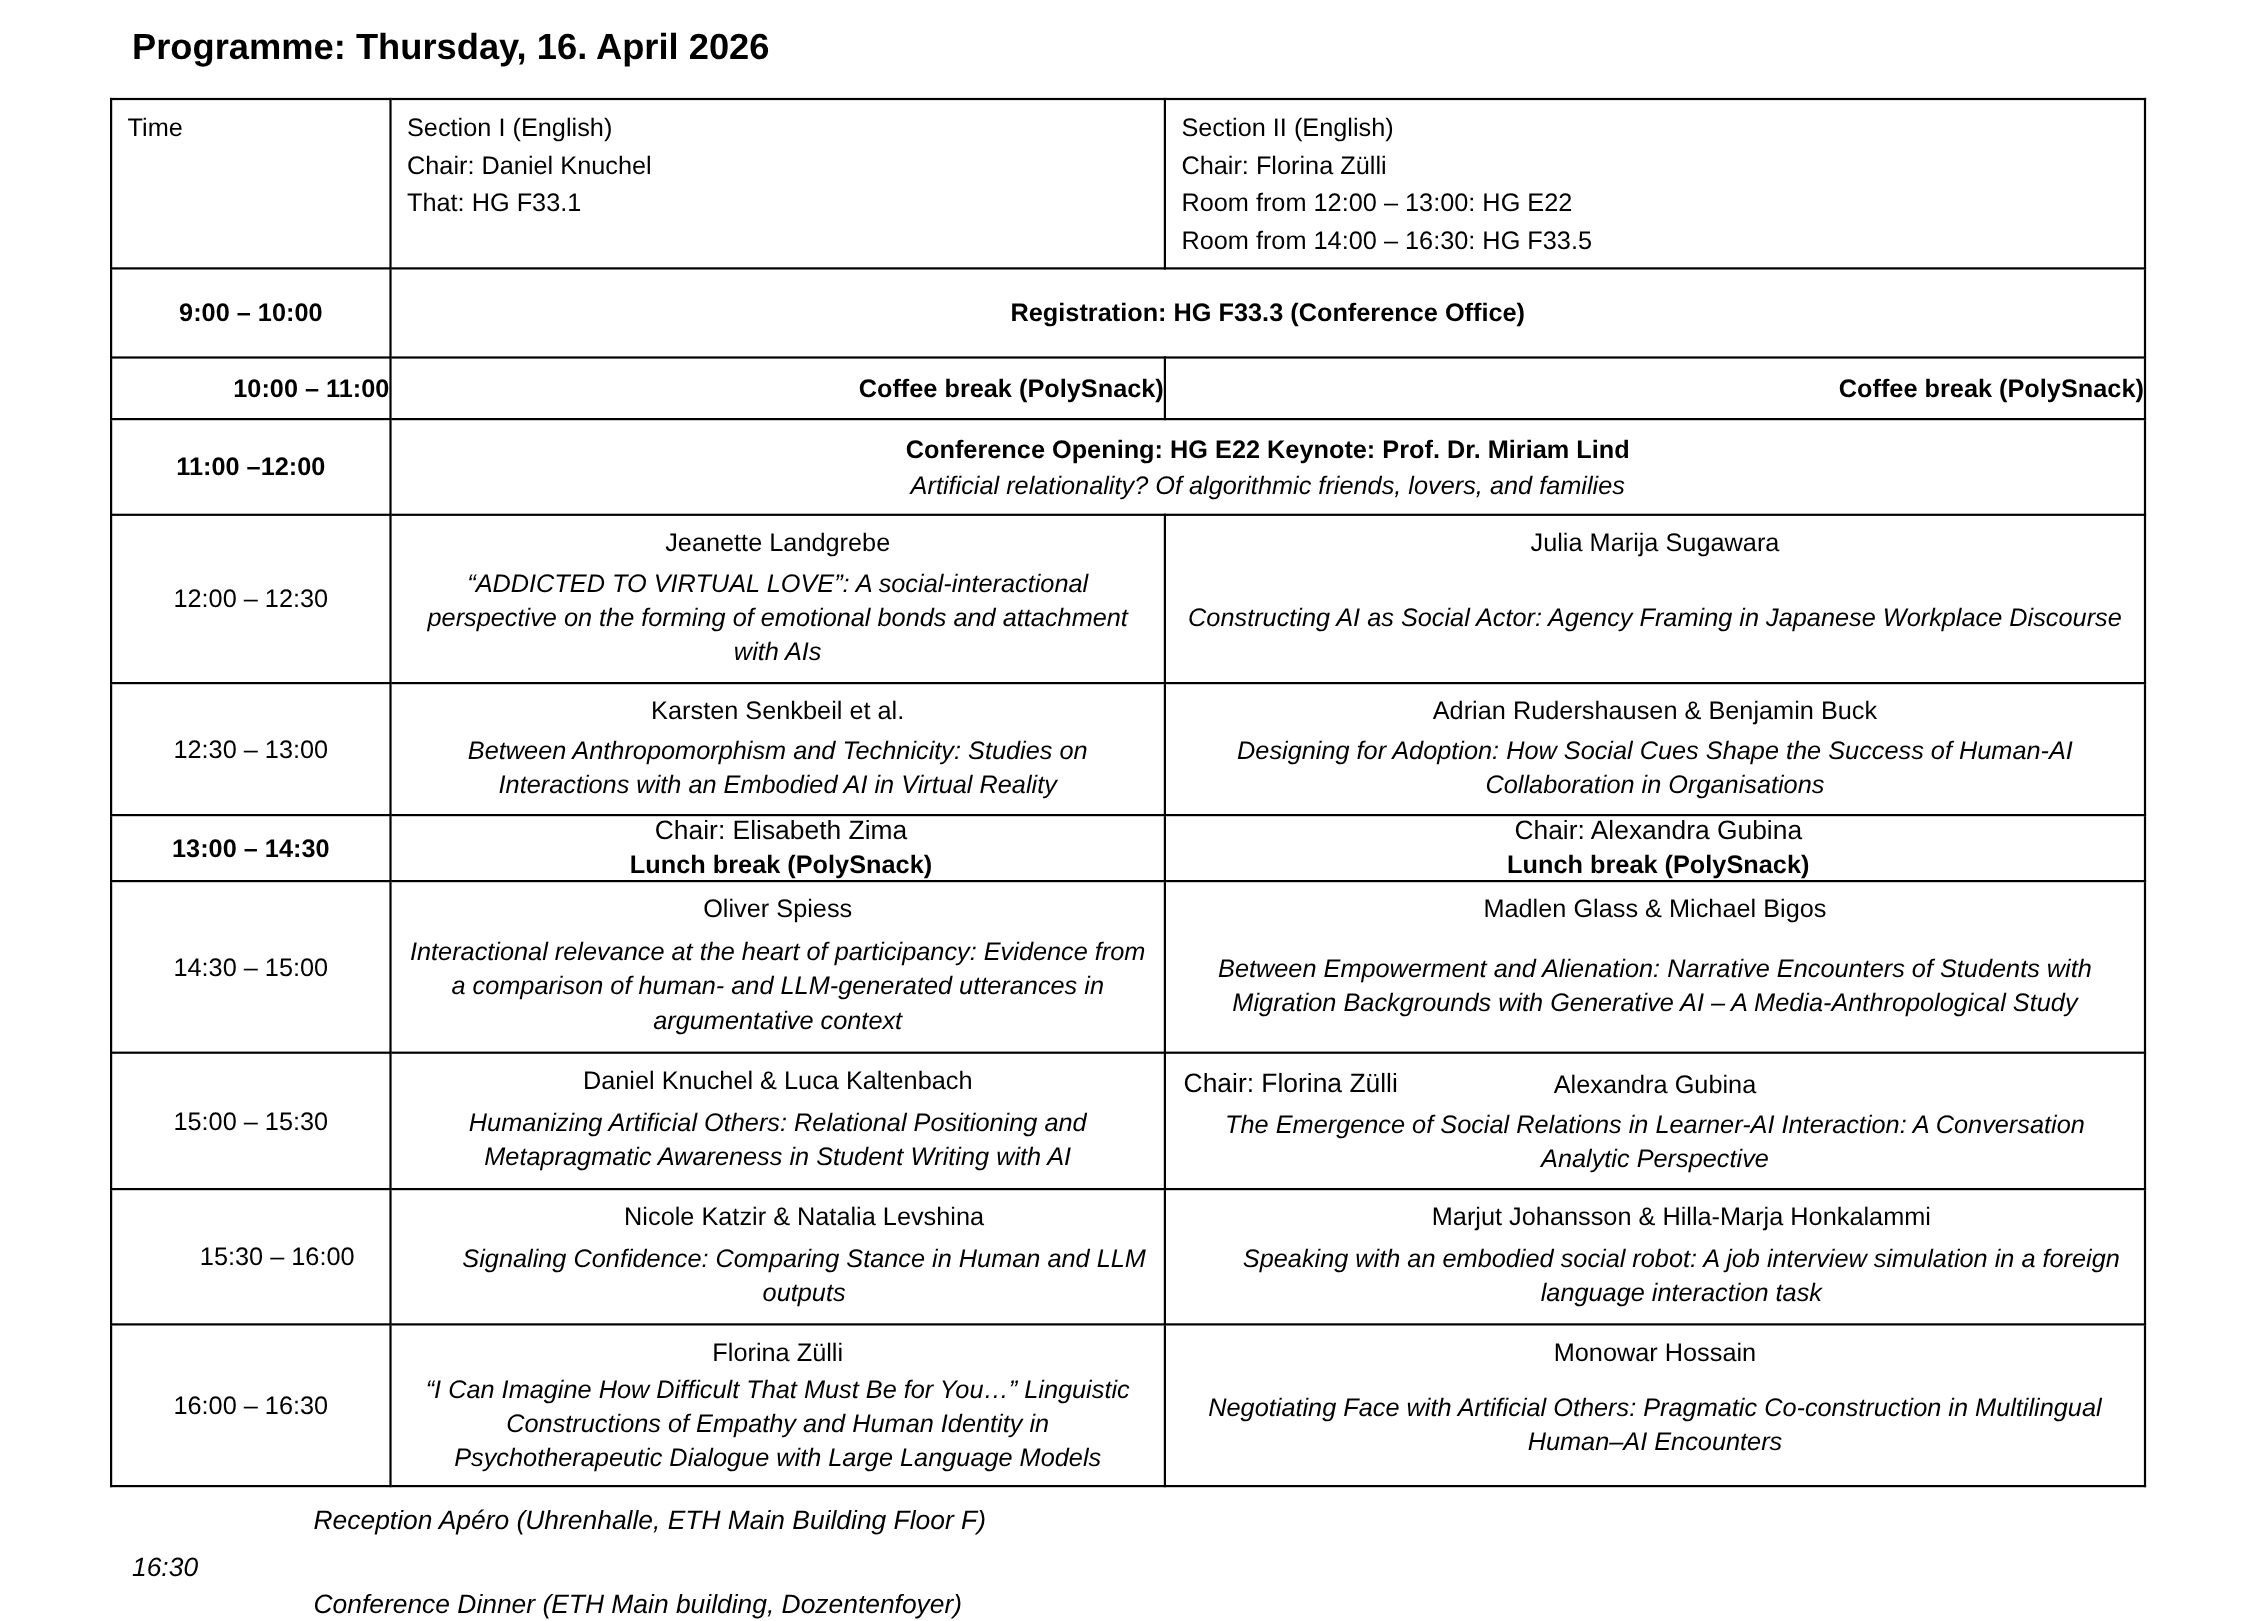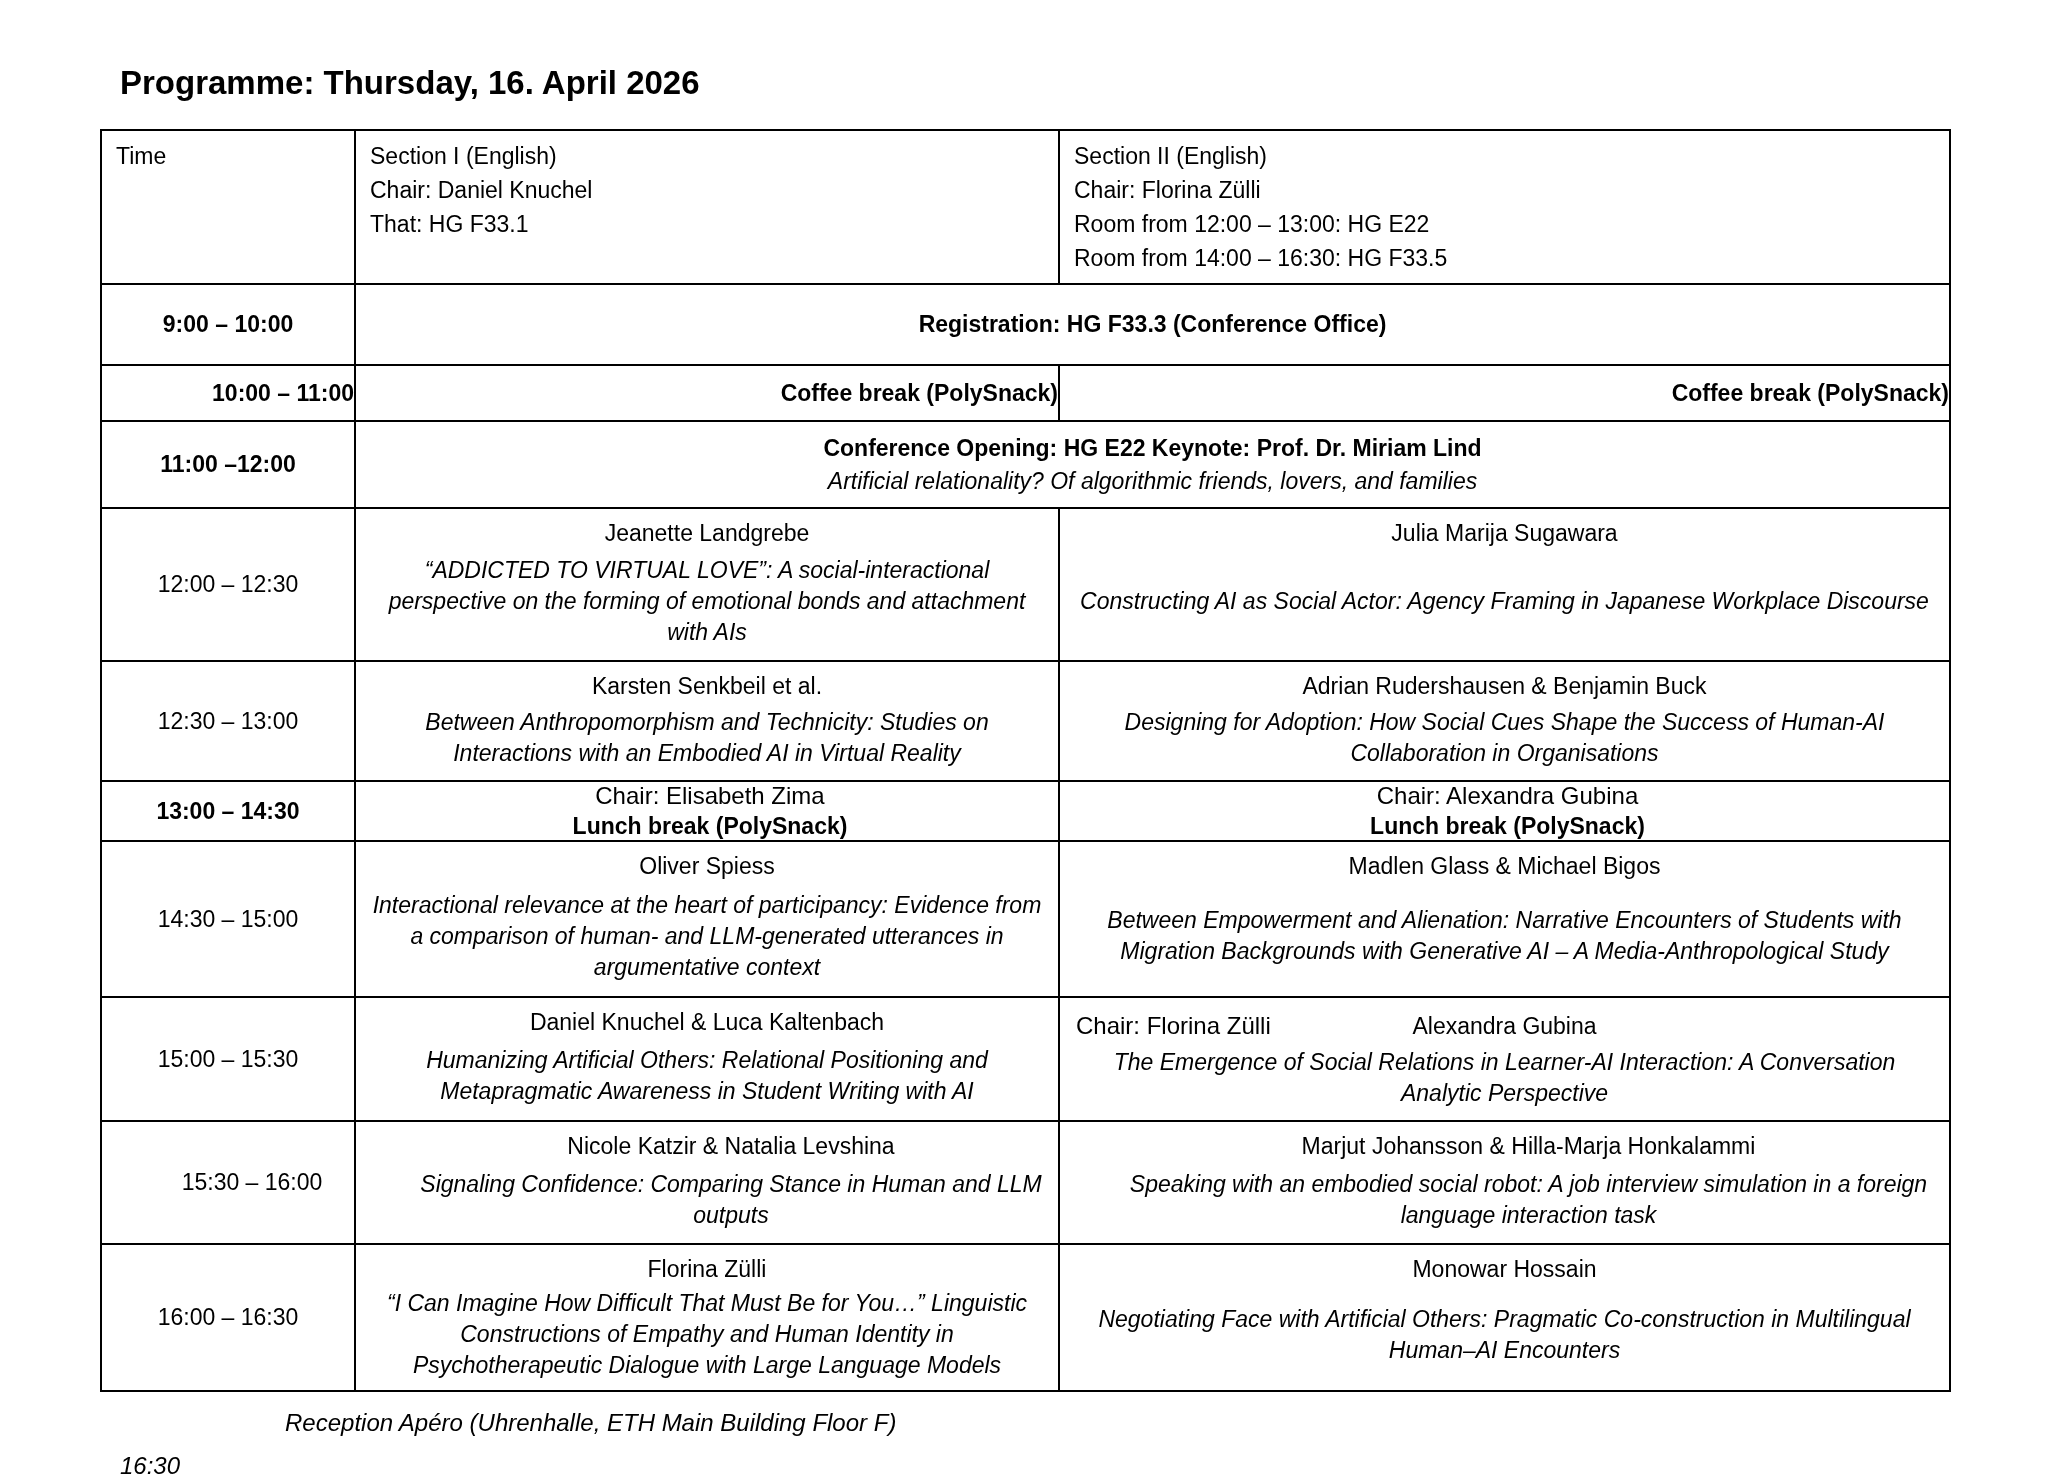--- a/index.html
+++ b/index.html
@@ -3,21 +3,21 @@
 <meta charset="utf-8">
 <style>
   html,body{margin:0;padding:0;background:#ffffff;}
   body{
     width:2062px;height:1474px;
     font-family:"Liberation Sans", sans-serif;
     color:#000;
     -webkit-font-smoothing:antialiased;
   }
   .page-title{
-    margin:64px 0 0 120px;
+    margin:24px 0 0 120px;
     font-size:33px;
     font-weight:bold;
     letter-spacing:0px;
   }
   table.programme{
     border-collapse:collapse;
     table-layout:fixed;
     width:1849px;
     margin:27px 0 0 100px;
   }

